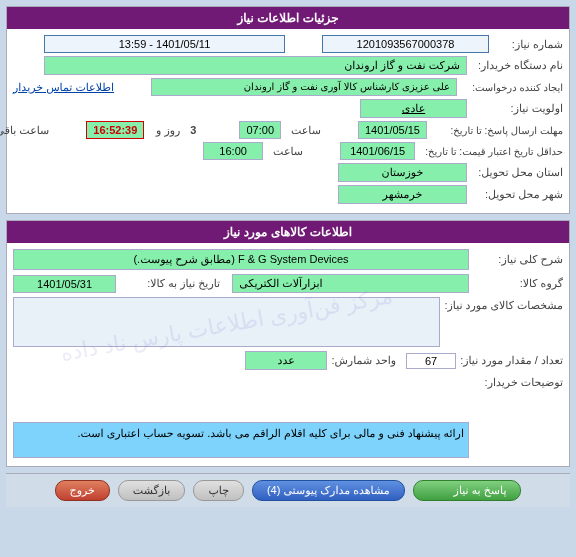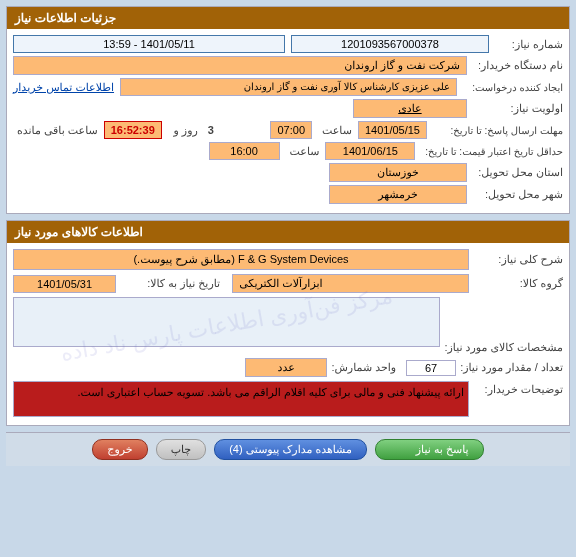--- a/index.html
+++ b/index.html
@@ -17,40 +17,40 @@
       padding: 6px;
     }
 
     .section {
       background: #fff;
       border: 1px solid #aab;
       margin-bottom: 6px;
     }
 
     .section-header {
-      background: #a16207;
+      background: #701a75;
       color: #fff;
       font-size: 12px;
       font-weight: bold;
       padding: 4px 8px;
-      text-align: left;
+      text-align: center;
     }
 
     .label {
       color: #444;
       font-size: 11px;
       white-space: nowrap;
       min-width: 80px;
       text-align: right;
       padding-left: 4px;
       flex-shrink: 0;
     }
 
     .value-box {
-      background: #fdba74;
+      background: #86efac;
       border: 1px solid #aac;
       padding: 2px 6px;
       flex: 1;
       font-size: 11px;
       text-align: center;
       min-height: 18px;
     }
 
     .value-box.blue-border {
       border-color: #4477aa;
@@ -72,26 +72,27 @@
       border: 1px solid #aac;
       background: #fff;
       padding: 1px 3px;
       font-size: 11px;
       width: 60px;
       text-align: center;
     }
 
     
     .desc-box {
-      background: #b91c1c;
+      background: #7dd3fc;
       border: 1px solid #aac;
       padding: 4px;
       font-size: 11px;
       min-height: 36px;
       width: 100%;
+      margin-top: 48px;
     }
 
     
     .btn-row {
       display: flex;
       justify-content: center;
       gap: 8px;
       padding: 6px;
       background: #d0dce8;
       border-top: 1px solid #aab;
@@ -160,20 +161,21 @@
       align-items: center;
     }
 
     .top-row .label {
       text-align: right;
       min-width: 90px;
     }
 
     .top-row .value-box {
       flex: 1;
+      margin-left: 31px;
     }
 
     .col-row {
       display: flex;
       align-items: center;
       gap: 4px;
     }
 
     .col-row .label {
       min-width: 70px;
@@ -280,21 +282,21 @@
       </div>
 
       <div class="row-flex" style="margin-bottom:4px;">
         <div class="label-sm" style="min-width:90px;">گروه کالا:</div>
         <div class="value-box" style="flex:1;text-align:left;">ابزارآلات الکتریکی</div>
         <div class="label-sm" style="min-width:100px;text-align:right;margin-right:8px;">تاریخ نیاز به کالا:</div>
         <div class="value-box" style="flex:0.4;">1401/05/31</div>
       </div>
 
       <div class="row-flex" style="align-items:flex-start;margin-bottom:4px;">
-        <div class="label-sm" style="min-width:90px;padding-top:2px;margin-top:42px;">مشخصات کالای مورد نیاز:</div>
+        <div class="label-sm" style="min-width:90px;padding-top:2px;">مشخصات کالای مورد نیاز:</div>
         <div style="flex:1;background:#e8f0f8;border:1px solid #aac;min-height:50px;position:relative;">
           <div class="muted-watermark">مرکز فن‌آوری اطلاعات پارس ناد داده</div>
         </div>
       </div>
 
       <div class="row-flex" style="margin-bottom:4px;">
         <div class="label-sm" style="min-width:90px;">تعداد / مقدار مورد نیاز:</div>
         <input class="inline-input" type="text" value="67" style="width: 50px;">
         <div class="label-sm" style="margin-right:6px;">واحد شمارش:</div>
         <div class="value-box" style="flex:0.3;text-align:center;">عدد</div>
@@ -306,16 +308,17 @@
         <div class="desc-box" style="flex:1;font-size:11px;text-align:right;">ارائه پیشنهاد فنی و مالی برای کلیه اقلام الراقم می باشد. تسویه حساب اعتباری است.</div>
       </div>
 
     </div>
   </div>
 
   <div class="btn-row">
     <button class="btn btn-green">پاسخ به نیاز</button>
     <button class="btn btn-blue">مشاهده مدارک پیوستی (4)</button>
     <button class="btn btn-gray">چاپ</button>
+    <button class="btn btn-gray">بازگشت</button>
     <button class="btn btn-red">خروج</button>
   </div>
 
 </div>
 
 </body></html>

